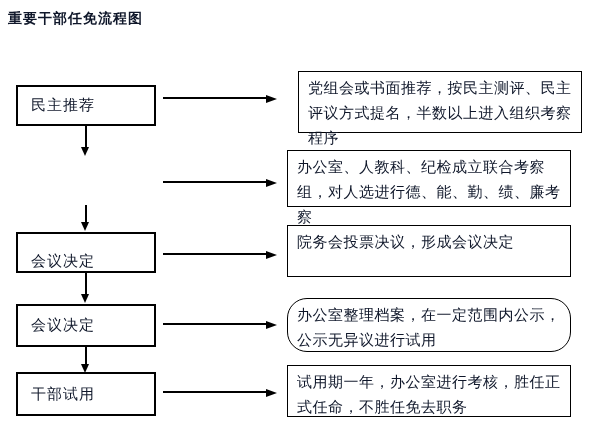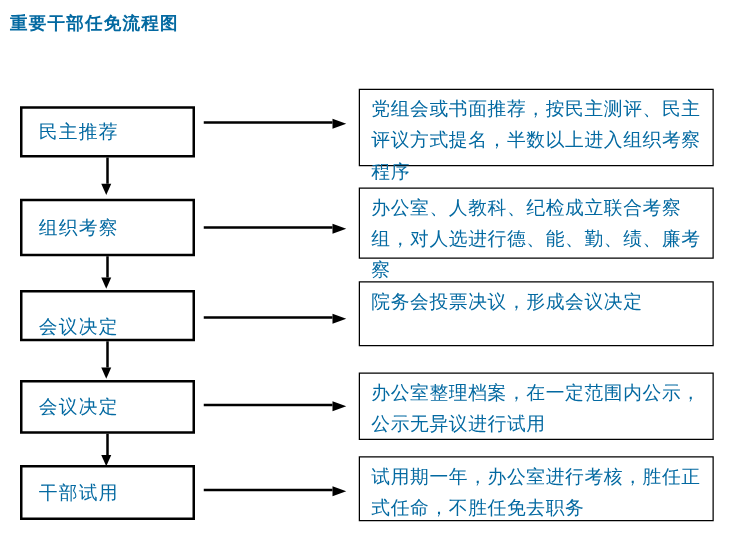--- a/index.html
+++ b/index.html
@@ -2,21 +2,21 @@
 <html><head>
 <meta charset="utf-8">
 <style>
   html,body{margin:0;padding:0;background:#ffffff;}
   *{box-sizing:border-box;}
   .canvas{
     position:relative;
     width:600px;height:447px;
     background:#ffffff;
     font-family:"Liberation Sans","DejaVu Sans",sans-serif;
-    color:#0369a1;
+    color:#0f172a;
     overflow:hidden;
   }
   .title{
     position:absolute;left:8px;top:10px;
     font-size:14px;font-weight:bold;letter-spacing:1px;
   }
   
   .step-box{
     position:absolute;left:16px;width:140px;
     border:2px solid #000;background:#fff;
@@ -29,24 +29,24 @@
   .sb3{top:232px;height:41px;align-items:flex-end;}
   .sb4{top:304px;height:43px;}
   .sb5{top:372px;height:44px;}
   
   .detail-box{
     position:absolute;left:287px;width:284px;
     border:1px solid #000;background:#fff;
     padding:3px 9px;
     font-size:15px;line-height:25px;letter-spacing:0.5px;
   }
-  .db1{top:71px;height:62px;}
+  .db1{top:71px;height:62px;margin-left:11px;}
   .db2{top:150px;height:57px;}
   .db3{top:225px;height:52px;}
-  .db4{top:298px;height:54px;}
+  .db4{top:298px;height:54px;border-radius:20px;}
   .db5{top:365px;height:52px;}
   
   .h-arrow{
     position:absolute;left:163px;width:103px;height:0;
     border-top:2px solid #000;
   }
   .h-arrow::after{
     content:"";position:absolute;right:-11px;top:-4px;
     width:0;height:0;
     border-left:11px solid #000;
@@ -84,23 +84,20 @@
 
   <div class="step-box sb1">
     <span>民主推荐</span>
   </div>
   <div class="h-arrow ha1"></div>
   <div class="detail-box db1">
     <span>党组会或书面推荐，按民主测评、民主评议方式提名，半数以上进入组织考察程序</span>
   </div>
   <div class="v-arrow va1"></div>
 
-  <div class="step-box sb2">
-    <span>组织考察</span>
-  </div>
   <div class="h-arrow ha2"></div>
   <div class="detail-box db2">
     <span>办公室、人教科、纪检成立联合考察组，对人选进行德、能、勤、绩、廉考察</span>
   </div>
   <div class="v-arrow va2"></div>
 
   <div class="step-box sb3">
     <span>会议决定</span>
   </div>
   <div class="h-arrow ha3"></div>

